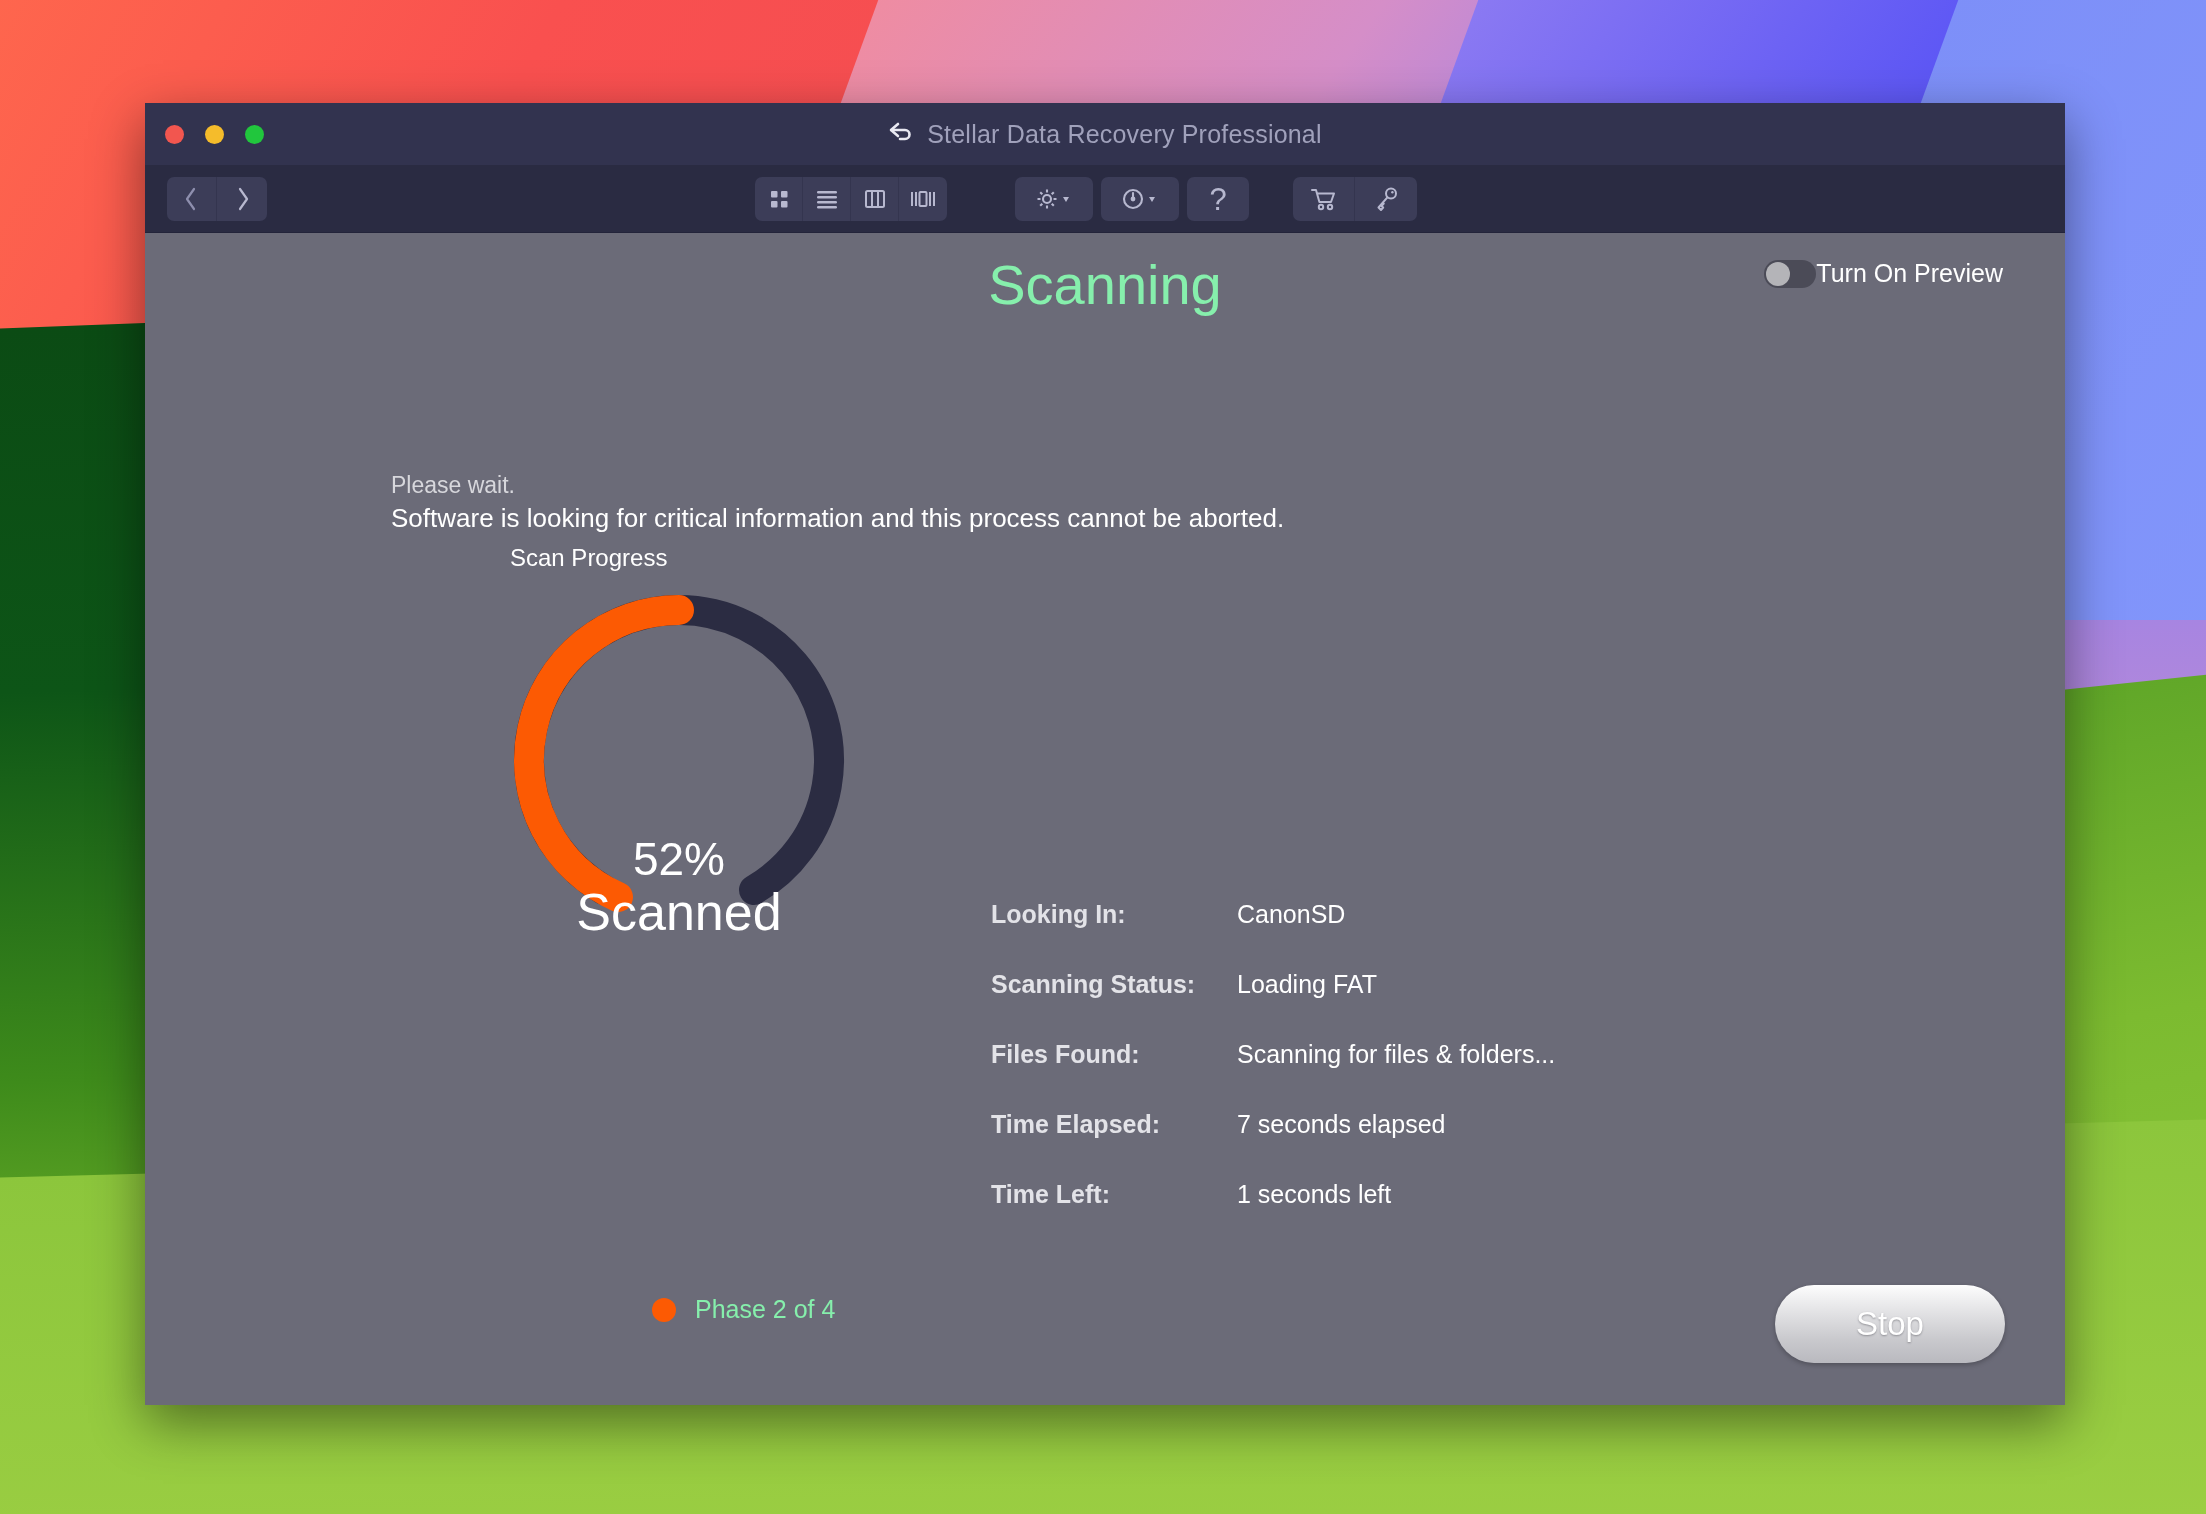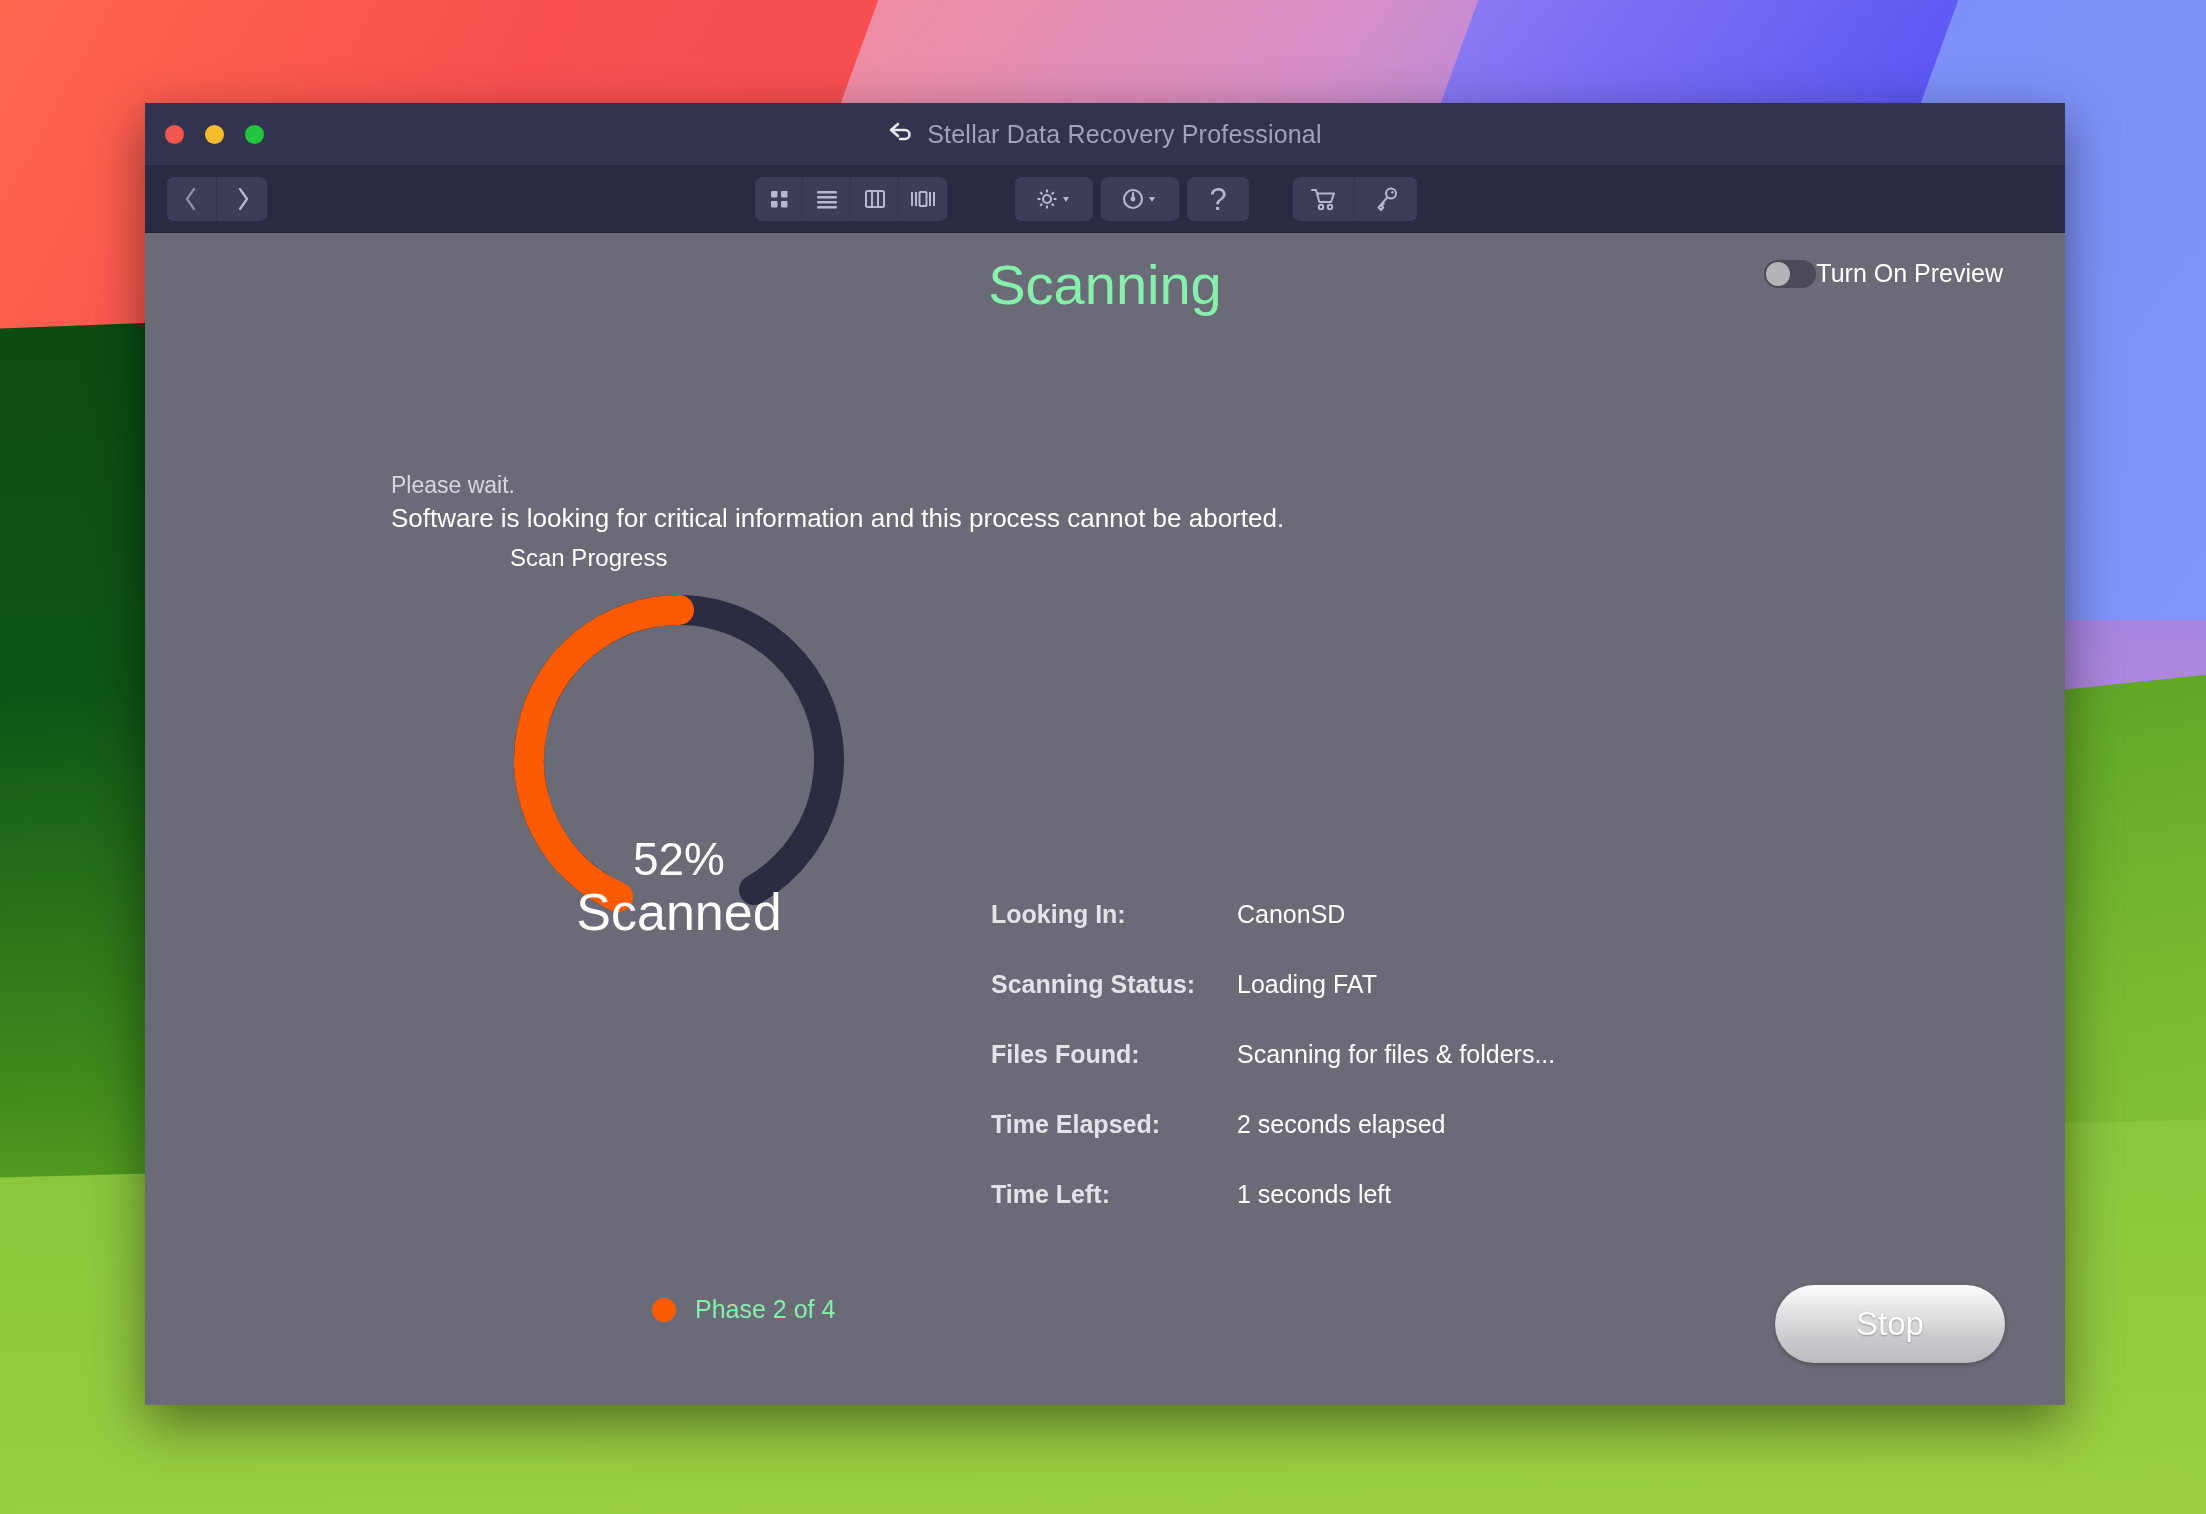--- a/index.html
+++ b/index.html
@@ -356,21 +356,21 @@
           <div class="detail-row">
             <div class="detail-label">Scanning Status:</div>
             <div class="detail-value">Loading FAT</div>
           </div>
           <div class="detail-row">
             <div class="detail-label">Files Found:</div>
             <div class="detail-value">Scanning for files &amp; folders...</div>
           </div>
           <div class="detail-row">
             <div class="detail-label">Time Elapsed:</div>
-            <div class="detail-value">2 seconds elapsed</div>
+            <div class="detail-value">7 seconds elapsed</div>
           </div>
           <div class="detail-row">
             <div class="detail-label">Time Left:</div>
             <div class="detail-value">1 seconds left</div>
           </div>
         </div>
 
       <div id="phase">
         <span id="phase-dot" style="background: rgb(252, 90, 3);"></span>
         <span id="phase-label">Phase 2 of 4</span>

